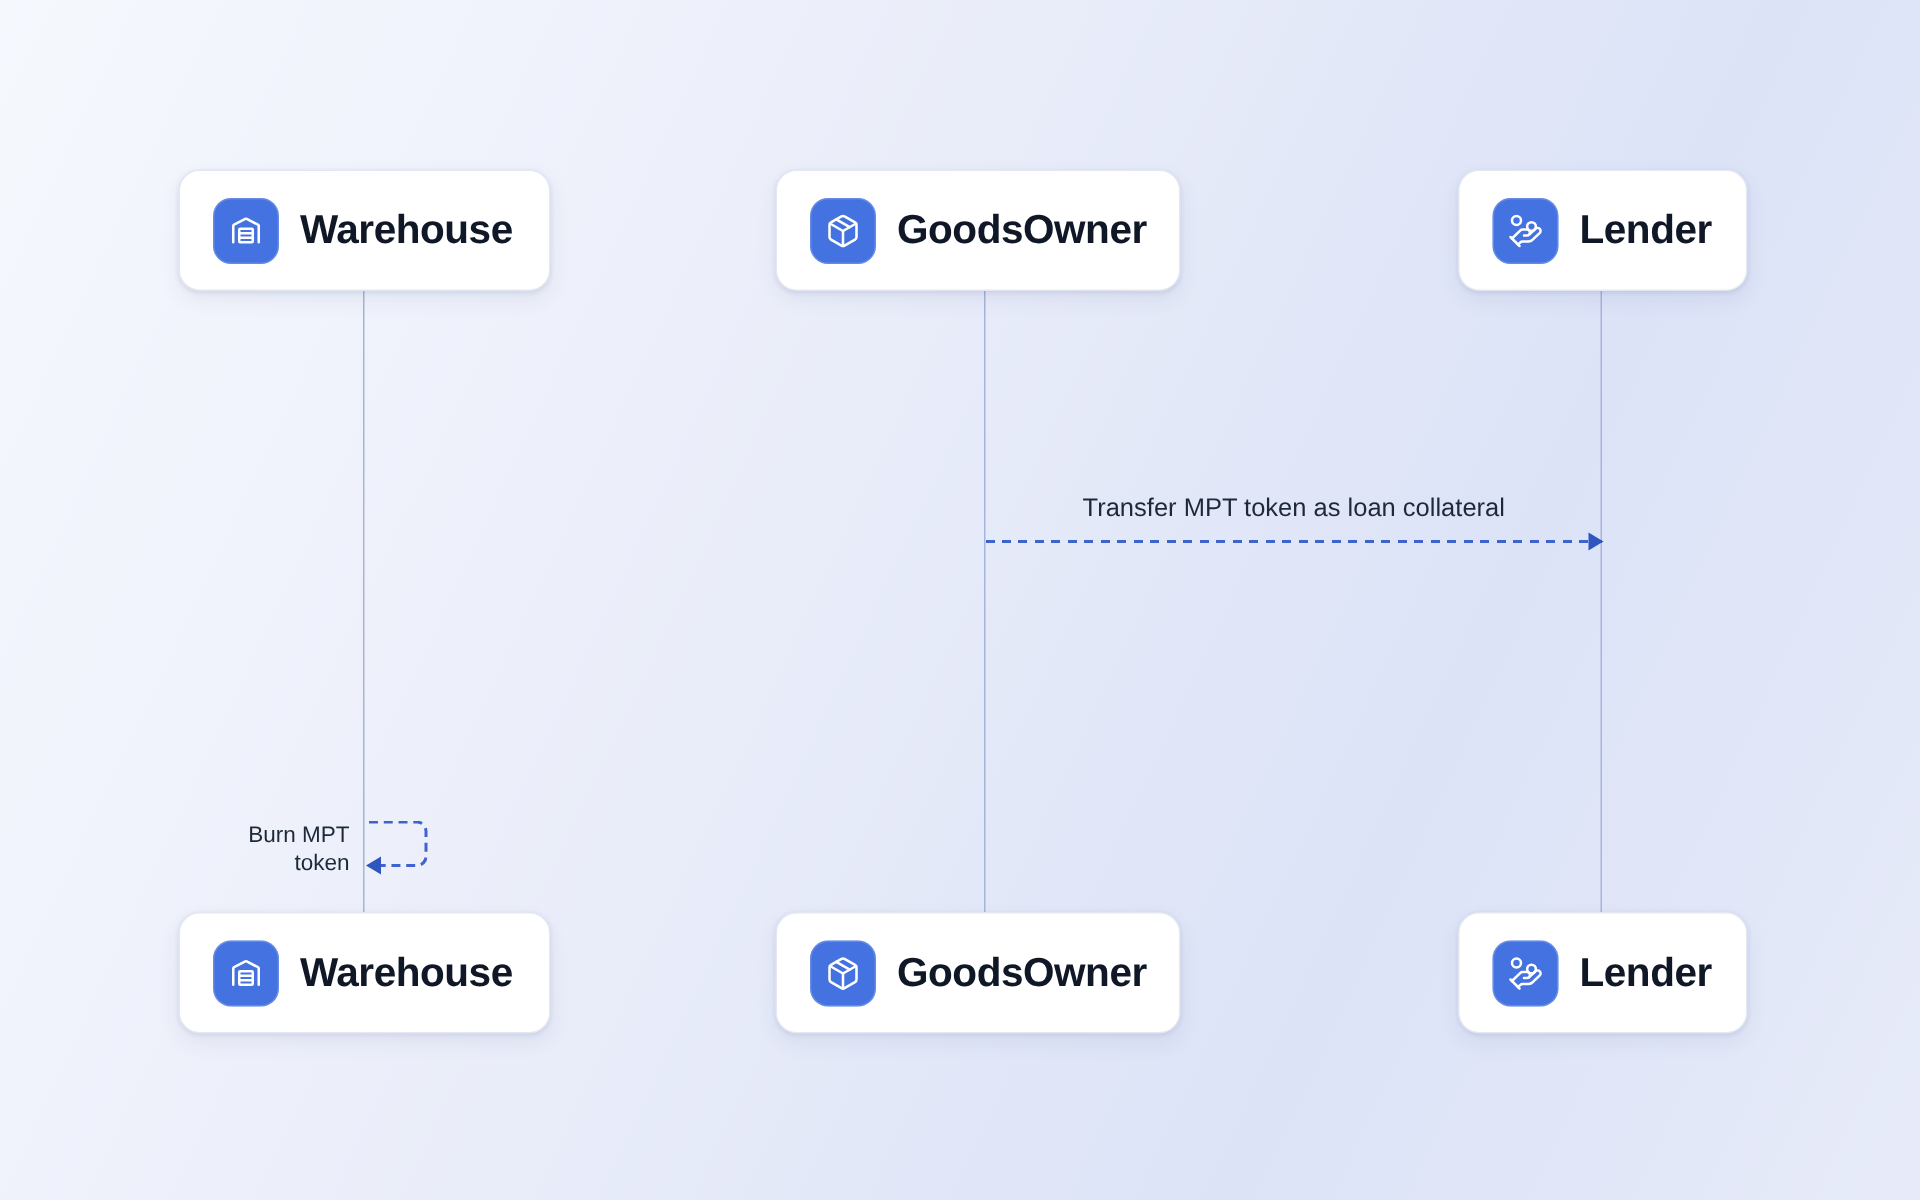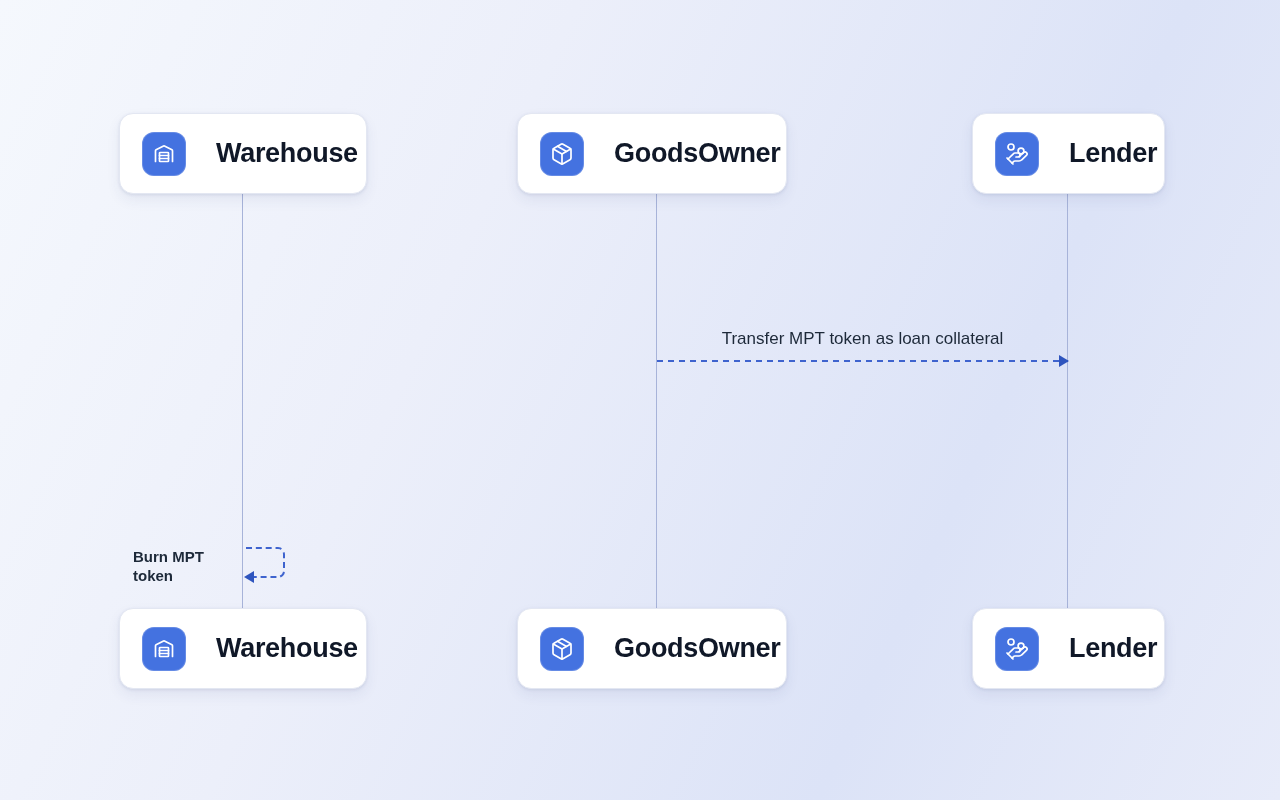--- a/index.html
+++ b/index.html
@@ -25,21 +25,21 @@
   .actor-box {
     position: absolute;
     height: 81px;
     background: var(--box-bg);
     border: 1px solid var(--box-border);
     border-radius: 14px;
     box-shadow: 0 1px 3px rgba(40,60,120,.10), 0 6px 14px rgba(40,60,120,.07);
     display: flex;
     align-items: center;
     padding-left: 22px;
-    gap: 30px;
+    gap: 14px;
   }
   .actor-icon {
     width: 44px; height: 44px;
     border-radius: 12px;
     background: var(--icon-bg);
     display: flex; align-items: center; justify-content: center;
     flex: 0 0 auto;
     box-shadow: inset 0 0 0 1px rgba(255,255,255,.18);
   }
   .actor-icon svg { width: 24px; height: 24px; stroke: #fff; fill: none;
@@ -105,24 +105,24 @@
     border-right: 2px dashed var(--arrow);
     border-bottom: 2px dashed var(--arrow);
     border-top-right-radius: 7px;
     border-bottom-right-radius: 7px;
   }
   .self-loop .arrow-head.left { left: -2px; bottom: -7px; }
   .self-msg-label {
     position: absolute;
     left: 133px; top: 547px;
     width: 100px;
-    text-align: left;
+    text-align: right;
     font-size: 15px;
     line-height: 19px;
-    font-weight: 700;
+    font-weight: 400;
     color: var(--label-text);
   }
 </style>
 </head>
 <body>
 
 <div class="stage">
 
   <div class="lifeline" style="left:242px"></div>
   <div class="lifeline" style="left:656px"></div>

